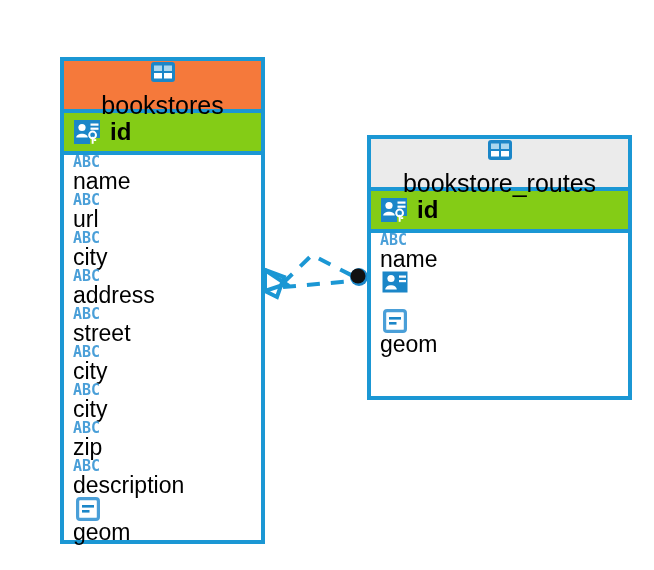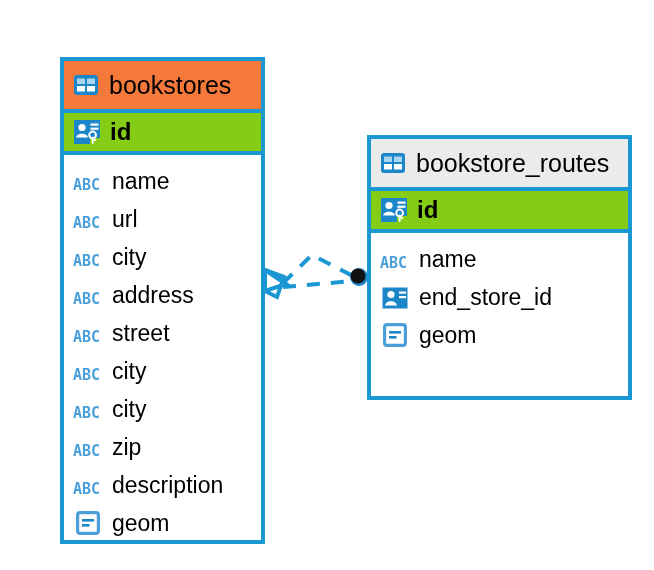--- a/index.html
+++ b/index.html
@@ -26,47 +26,48 @@
   .entity-header{
     display:flex;align-items:center;
     box-sizing:border-box;
     height:48px;
     padding:0 9px;
     gap:10px;
     font-size:25px;
     color:#000000;
     letter-spacing:0px;
     white-space:nowrap;
+    flex-direction:column;
   }
   .entity-header.accent{background:#f5793b;}
   .entity-header.neutral{background:#ebebeb;}
 
   .pk-row{
     display:flex;align-items:center;
     box-sizing:border-box;
     height:46px;
     padding:0 9px;
     gap:9px;
     font-size:24px;
     font-weight:bold;
     color:#000000;
     border-top:4px solid #1b97d4;
     border-bottom:4px solid #1b97d4;
     background:#84cc16;
   }
   .field-row{
-    display:flex;align-items:flex-end;
+    display:flex;align-items:flex-start;
     box-sizing:border-box;
     height:38px;
     padding:0 9px;
-    gap:9px;
     font-size:23px;
     color:#000000;
     background:#ffffff;
     white-space:nowrap;
+    flex-direction:column;
   }
   .field-row .label{line-height:1;}
   .pk-row .label{line-height:1;}
   .entity-header .label{line-height:1;}
 
   .icon{flex:0 0 auto;display:block;}
   .icon-abc{
     font-family:"DejaVu Sans Mono", monospace;
     font-weight:bold;
     font-size:15px;
@@ -227,21 +228,20 @@
 
 
       <div class="field-row">
         <svg class="icon" style="width:30px" width="26" height="22" viewBox="0 0 26 22">
           <rect x="0.5" y="0.5" width="25" height="21" fill="#1b86c8"></rect>
           <circle cx="9" cy="7.5" r="3.6" fill="#ffffff"></circle>
           <path d="M3.2 18.5 C3.6 12.8 14.4 12.8 14.8 18.5 Z" fill="#ffffff"></path>
           <rect x="17" y="4.5" width="7" height="2.2" fill="#ffffff"></rect>
           <rect x="17" y="9" width="7" height="2.2" fill="#ffffff"></rect>
         </svg>
-        <span class="label">end_store_id</span>
       </div>
 
       <div class="field-row">
         <svg class="icon" style="width:30px" width="24" height="24" viewBox="0 0 24 24">
           <rect x="1.6" y="1.6" width="20.8" height="20.8" rx="2.5" ry="2.5" fill="#ffffff" stroke="#4a9fd8" stroke-width="3.2"></rect>
           <rect x="6" y="8" width="12" height="2.6" fill="#1b86c8"></rect>
           <rect x="6" y="13" width="7.5" height="2.6" fill="#1b86c8"></rect>
         </svg>
         <span class="label">geom</span>
       </div>

